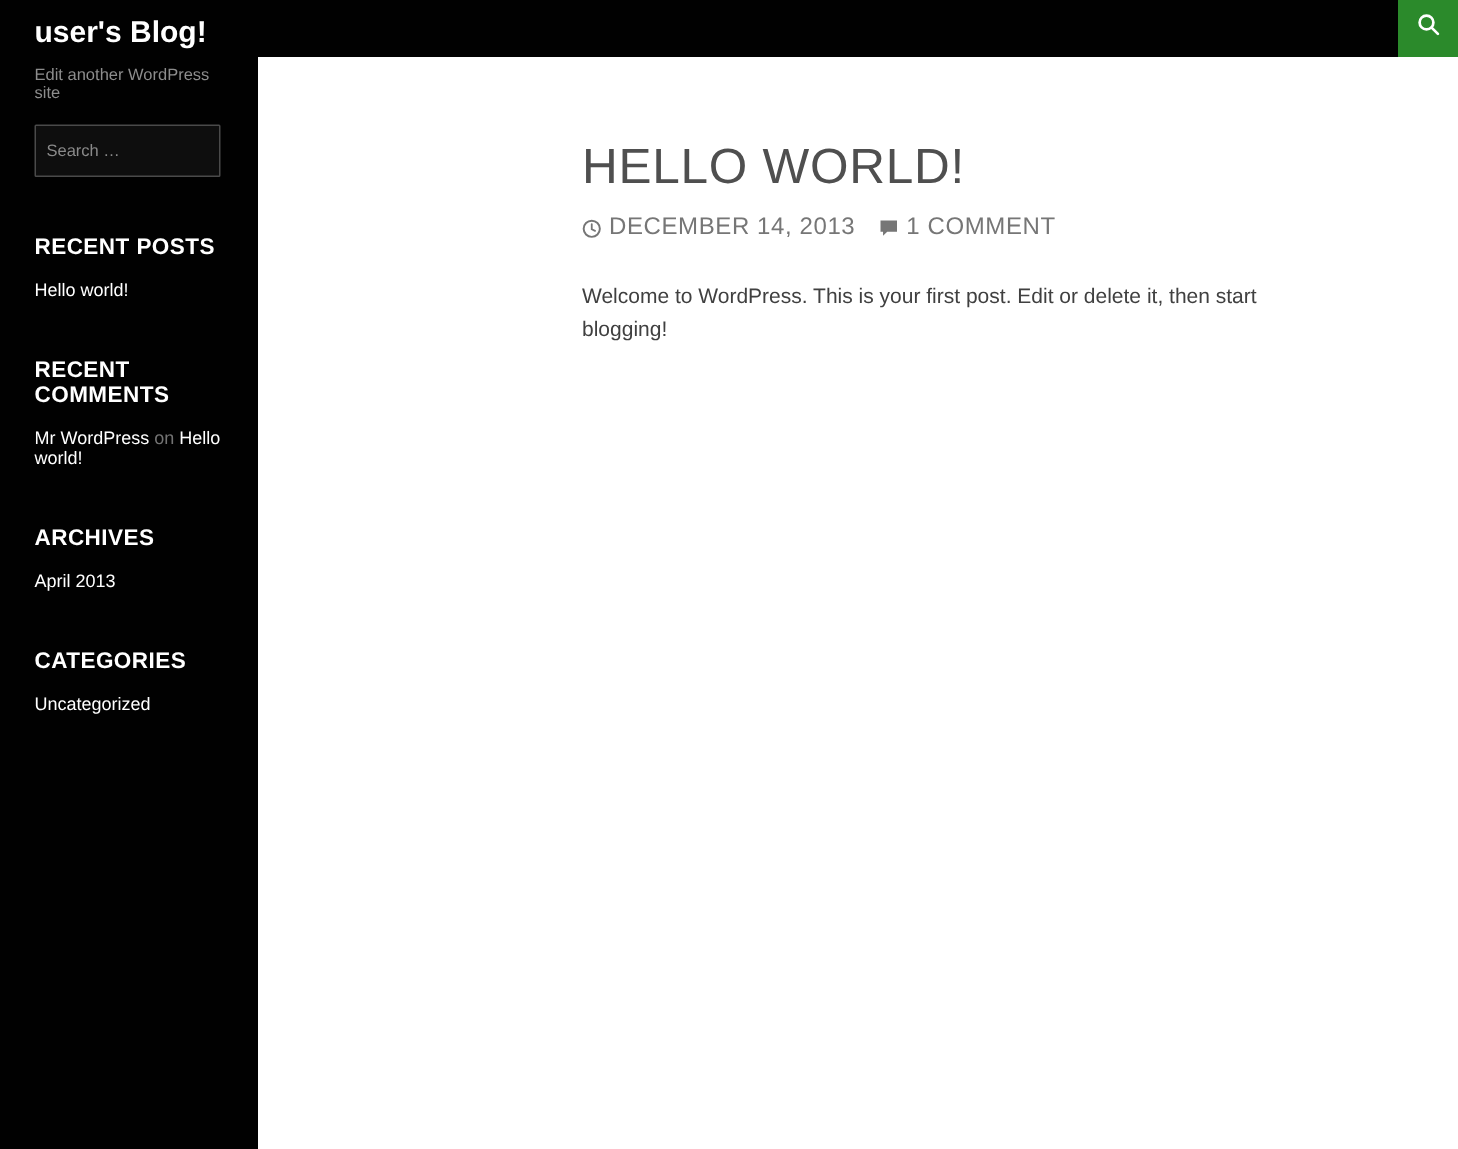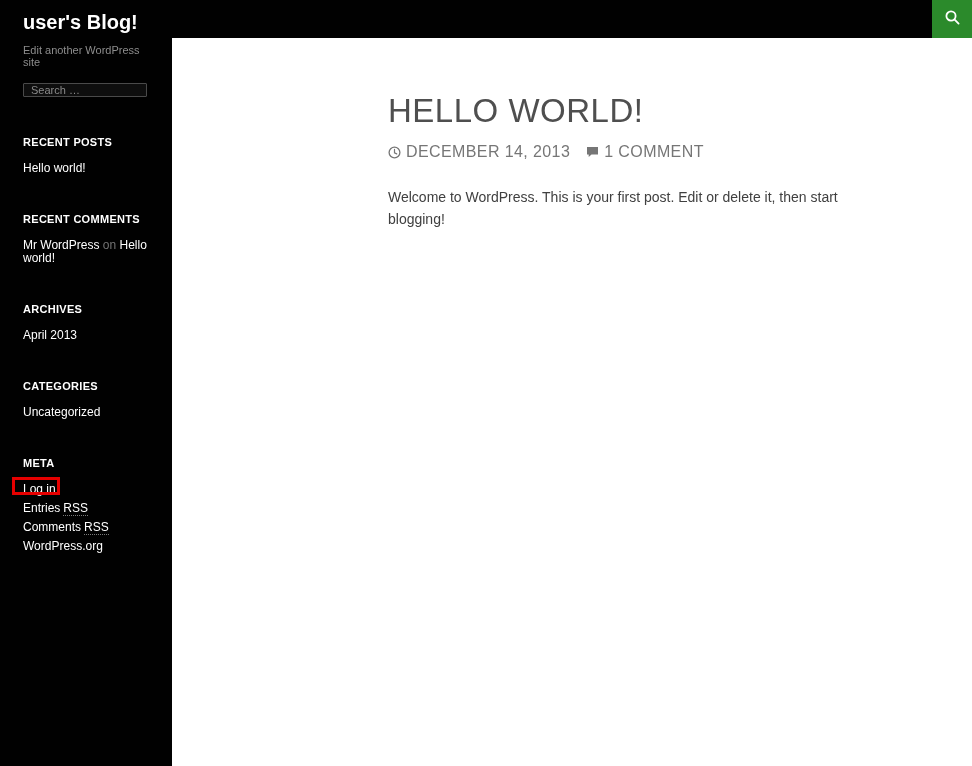--- a/index.html
+++ b/index.html
@@ -52,36 +52,36 @@
     cursor: pointer;
   }
   .tagline {
     margin-top: 10px;
     font-size: 11px;
     color: #8d8d8d;
   }
   .search-input {
     margin-top: 15px;
     width: 100%;
-    height: 14px;
+    height: 35px;
     background: #0e0e0e;
     border: 1px solid #4a4a4a;
     border-radius: 1px;
     color: #a8a8a8;
     font-size: 11px;
     padding: 2px 7px;
     font-family: "Liberation Sans", sans-serif;
     outline: none;
   }
   .search-input::placeholder { color: #8a8a8a; opacity: 1; }
 
   .widget { margin-top: 38px; }
   .widget-title {
     margin: 0;
-    font-size: 11px; font-weight: bold;
+    font-size: 15px; font-weight: bold;
     letter-spacing: 0.3px;
     color: #ffffff;
     text-transform: uppercase;
   }
   .widget ul { list-style: none; margin: 14px 0 0 0; padding: 0; }
   .widget li {
     font-size: 12px;
     line-height: 13px;
     color: #ffffff;
     cursor: pointer;
@@ -186,38 +186,20 @@
     </ul>
   </div>
 
   <div class="widget">
     <h2 class="widget-title">CATEGORIES</h2>
     <ul>
       <li>Uncategorized</li>
     </ul>
   </div>
 
-  <div class="widget">
-    <h2 class="widget-title">META</h2>
-    <ul>
-      <li>
-        <span class="login-item">
-          <span>Log in</span>
-          <span class="annotation-box"></span>
-        </span>
-      </li>
-      <li>
-        <span>Entries</span><span class="abbr-dotted">RSS</span>
-      </li>
-      <li>
-        <span>Comments</span><span class="abbr-dotted">RSS</span>
-      </li>
-      <li>WordPress.org</li>
-    </ul>
-  </div>
 </div>
 
 <div class="main">
   <div class="post">
     <h2 class="entry-title">HELLO WORLD!</h2>
 
     <div class="entry-meta">
       <span class="meta-group">
         <svg width="13" height="13" viewBox="0 0 13 13">
           <circle cx="6.5" cy="6.5" r="5.4" fill="none" stroke="#767676" stroke-width="1.3"></circle>

